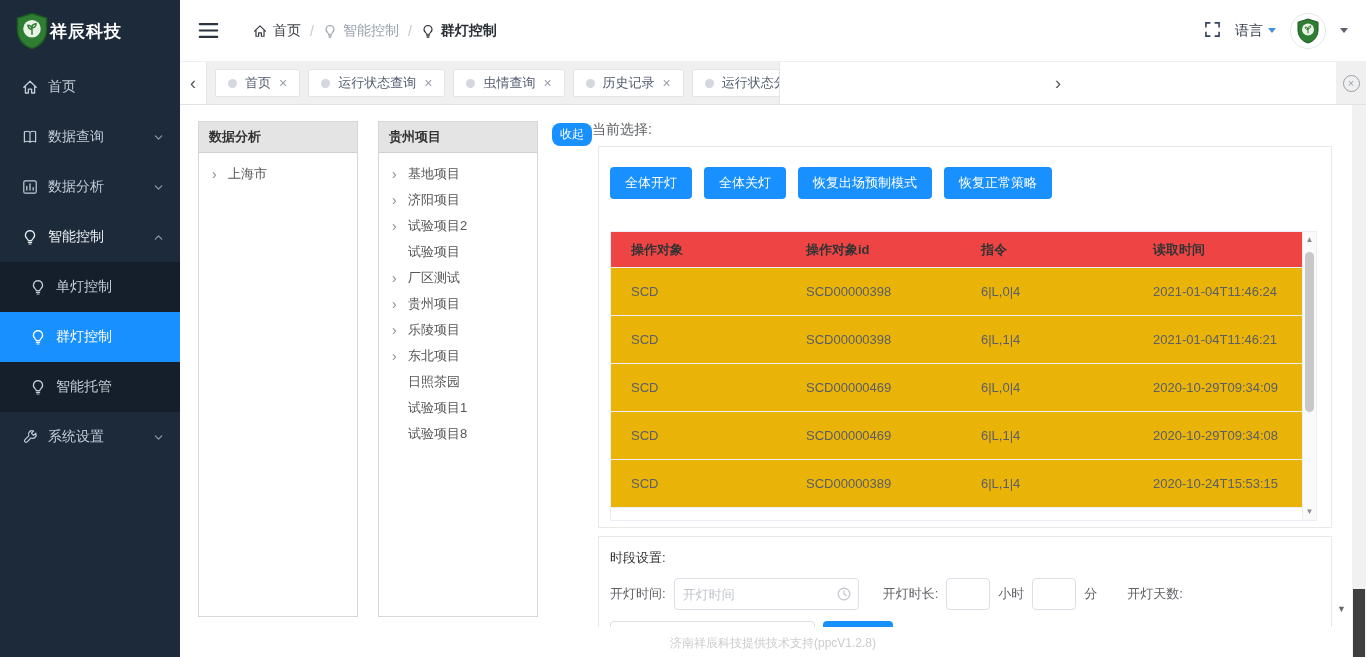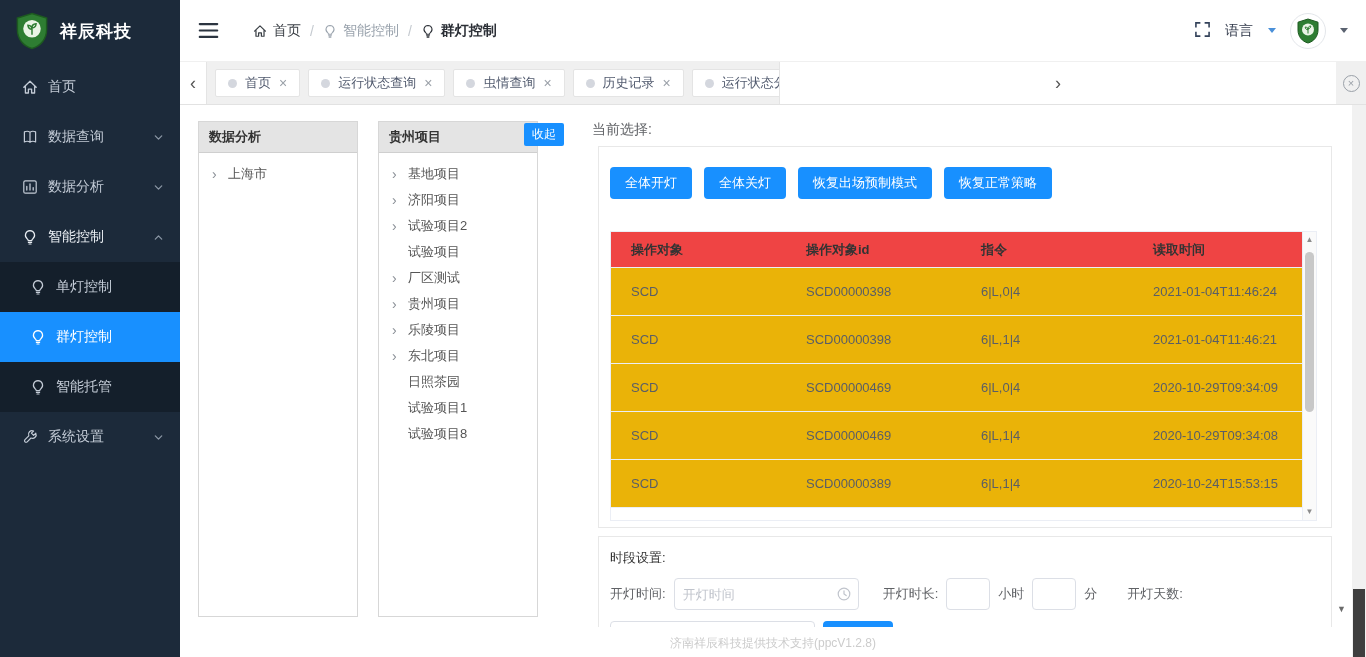--- a/index.html
+++ b/index.html
@@ -2,21 +2,21 @@
 <html><head>
 <meta charset="utf-8">
 <style>
   *{margin:0;padding:0;box-sizing:border-box}
   html,body{width:1366px;height:657px;overflow:hidden}
   body{font-family:"Liberation Sans","DejaVu Sans",sans-serif;font-size:13px;color:#333;background:#fff}
   #app{position:relative;width:1366px;height:657px;display:flex}
 
   
   .sidebar{width:180px;flex-shrink:0;background:#1c2a3a;color:#c3cbd6;display:flex;flex-direction:column;z-index:5}
-  .logo{height:62px;display:flex;align-items:center;padding-left:14px;gap:10px}
+  .logo{height:62px;display:flex;align-items:center;padding-left:14px;gap:0}
   .logo .brand{color:#fff;font-size:17px;font-weight:bold;letter-spacing:1px}
   .shield{width:36px;height:38px}
   .shield.small{width:24px;height:26px}
   .menu-item{position:relative;height:50px;display:flex;align-items:center;gap:10px;padding-left:22px;font-size:14px;cursor:pointer}
   .menu-item .ic{width:16px;height:16px;flex-shrink:0}
   .menu-item .chev{position:absolute;right:16px;width:11px;height:11px;color:#8b97a5}
   .chev.up{transform:rotate(180deg)}
   .submenu{background:#141f2b}
   .submenu .menu-item{padding-left:30px;font-size:14px}
   .submenu .menu-item.active{background:#1890ff;color:#fff}
@@ -29,21 +29,21 @@
   .hamburger{margin-right:34px;display:flex;align-items:center;cursor:pointer}
   .crumbs{display:flex;align-items:center;gap:9px;font-size:14px}
   .crumb{display:flex;align-items:center;gap:6px}
   .crumb .ic{width:14px;height:14px}
   .crumb-home{color:#3a3f45}
   .crumb-mid{color:#9aa3ad}
   .crumb-cur{color:#2b2f36;font-weight:bold}
   .crumb-sep{color:#c4c9cf}
   .topbar-spacer{flex:1}
   .topbar-right{display:flex;align-items:center;gap:14px}
-  .lang{display:flex;align-items:center;gap:15px;font-size:14px;color:#31394a;cursor:pointer}
+  .lang{display:flex;align-items:center;gap:5px;font-size:14px;color:#31394a;cursor:pointer}
   .caret{width:0;height:0;border-left:4px solid transparent;border-right:4px solid transparent;border-top:5px solid #4a90d9}
   .caret.dark{border-top-color:#5a6270}
   .avatar{width:36px;height:36px;border-radius:50%;border:1px solid #e3e6ea;background:#fff;display:flex;align-items:center;justify-content:center;cursor:pointer}
 
   
   .tabbar{height:43px;background:#f0f0f0;border-bottom:1px solid #e2e2e2;display:flex;align-items:stretch}
   .tab-arrow{width:27px;background:#fff;display:flex;align-items:center;justify-content:center;color:#555;font-size:18px;cursor:pointer}
   .tab-arrow.left{border-right:1px solid #e4e4e4}
   .tab-arrow.right{border-left:1px solid #e4e4e4}
   .tabs-strip{flex:1;display:flex;align-items:center;padding:0 8px;gap:8px;overflow:hidden}
@@ -56,21 +56,21 @@
   
   .content{position:relative;flex:1;background:#fff;overflow:hidden}
   .panel{position:absolute;top:16px;height:496px;background:#fff;border:1px solid #d7d7d7}
   .panel-hd{height:31px;line-height:30px;background:#e4e4e4;border-bottom:1px solid #cfcfcf;font-weight:bold;font-size:13px;color:#333;padding:0 10px}
   .region-panel{left:18px;width:160px}
   .project-panel{left:198px;width:160px}
   .tree{padding-top:8px}
   .tree-item{height:26px;display:flex;align-items:center;font-size:13px;color:#555;cursor:pointer;padding-left:13px}
   .tree-item .arr{width:11px;color:#8a8f96;font-size:14px;margin-right:5px;line-height:1}
   .tree-item.noarrow{padding-left:29px}
-  .collapse-btn{position:absolute;left:344px;top:18px;background:#1890ff;color:#fff;font-size:12px;padding:3px 8px;border-radius:2px;border:none;cursor:pointer}
+  .collapse-btn{position:absolute;left:372px;top:18px;background:#1890ff;color:#fff;font-size:12px;padding:3px 8px;border-radius:8px;border:none;cursor:pointer}
 
   .main-panel{position:absolute;left:408px;top:16px;width:744px;height:506px;overflow:hidden}
   .cur-label{font-size:14px;color:#606266;padding-left:4px}
   .control-box{margin:7px 0 0 10px;border:1px solid #e8e8e8;height:382px;padding:20px 14px 7px 11px;overflow:hidden}
   .actions{display:flex;gap:12px}
   .btn{height:32px;background:#1890ff;color:#fff;border:none;border-radius:4px;font-size:13px;padding:0 15px;cursor:pointer}
   .table-wrap{position:relative;margin-top:32px;border:1px solid #ebeef5;height:290px;overflow:hidden}
   .trow{display:grid;grid-template-columns:175px 175px 172px 1fr;border-bottom:1px solid #ebeef5;background:#eab308}
   .trow.head{height:36px;background:#ef4444}
   .trow.head .tcell{font-weight:bold;color:#333}

